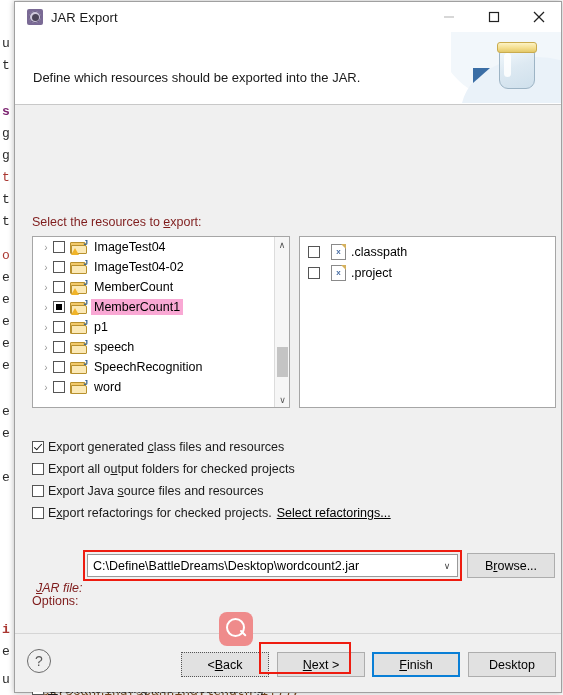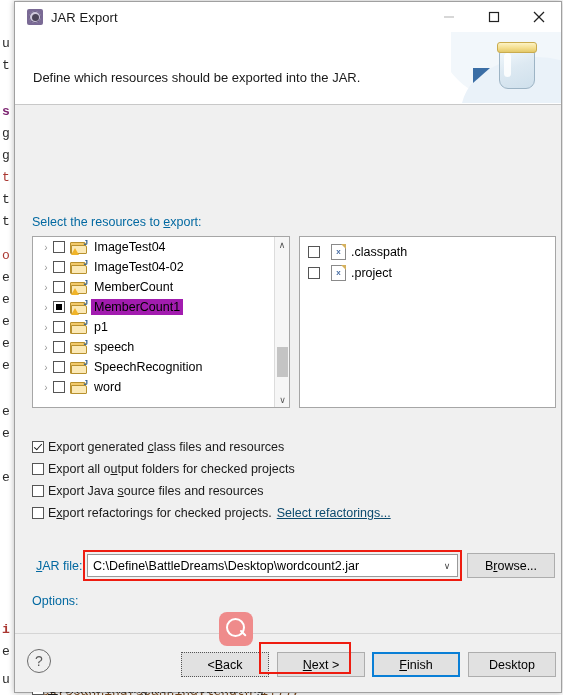--- a/index.html
+++ b/index.html
@@ -147,21 +147,21 @@
 
   
   .body {
     flex: 1;
     background: #f0f0f0;
     position: relative;
   }
 
   .lbl {
     position: absolute;
-    font-size: 12.5px; color: #0369a1;
+    font-size: 12.5px; color: #7f1d1d;
     white-space: nowrap;
   }
   .lbl u { text-decoration: underline; }
 
   
   .listbox {
     position: absolute;
     background: #ffffff;
     border: 1px solid #a6a6a6;
     box-sizing: border-box;
@@ -171,21 +171,21 @@
   #file-box { left: 284px; top: 131px; width: 257px; height: 172px; }
 
   .tree-rows { position: absolute; left: 0; top: 0; right: 15px; }
   .tree-row {
     display: flex; align-items: center;
     height: 20px;
     padding-left: 6px;
     font-size: 12.5px; color: #000;
     white-space: nowrap;
   }
-  .tree-row.sel .row-label { background: #a21caf; }
+  .tree-row.sel .row-label { background: #f9a8d4; }
   .arrow {
     width: 14px; flex: none;
     color: #9a9a9a; font-size: 10px;
     text-align: center;
   }
   .cbx {
     width: 12px; height: 12px; flex: none;
     border: 1px solid #555;
     background: #fff;
     margin-right: 5px;
@@ -283,21 +283,21 @@
   
   .optrow {
     position: absolute;
     display: flex; align-items: center;
     font-size: 12.5px; color: #1a1a1a;
     white-space: nowrap;
     margin-top: 24px;
   }
   .optrow .cbx { margin-right: 4px; }
   .link {
-    color: #0c4a6e; text-decoration: underline;
+    color: #000000; text-decoration: underline;
     margin-left: 5px;
   }
 
   
   .combo {
     position: absolute;
     left: 72px; top: 449px;
     width: 371px; height: 23px;
     background: #fff;
     border: 1px solid #9a9a9a;
@@ -589,21 +589,21 @@
             <span class="cbx"></span>
             <span>Export Java <u>s</u>ource files and resources</span>
           </div>
           <div class="optrow" style="left: 17px; top: 377px;">
             <span class="cbx"></span>
             <span>E<u>x</u>port refactorings for checked projects.</span>
             <span class="link">Select refactorings...</span>
           </div>
         </div>
 
-      <div class="lbl" style="left:21px; top:454px;" id="jar-file-label"><u>J</u>AR file:</div>
+      <div class="lbl" style="left:21px; top:476px;font-style:italic;" id="jar-file-label"><u>J</u>AR file:</div>
 
       <div class="combo">
         <div class="combo-val">C:\Define\BattleDreams\Desktop\wordcount2.jar</div>
         <div class="combo-arrow">∨</div>
       </div>
       <div class="redbox" id="redbox-jar"></div>
 
       <div class="btn" id="btn-browse">
         <span>B</span>
           <span class="acc">r</span>

